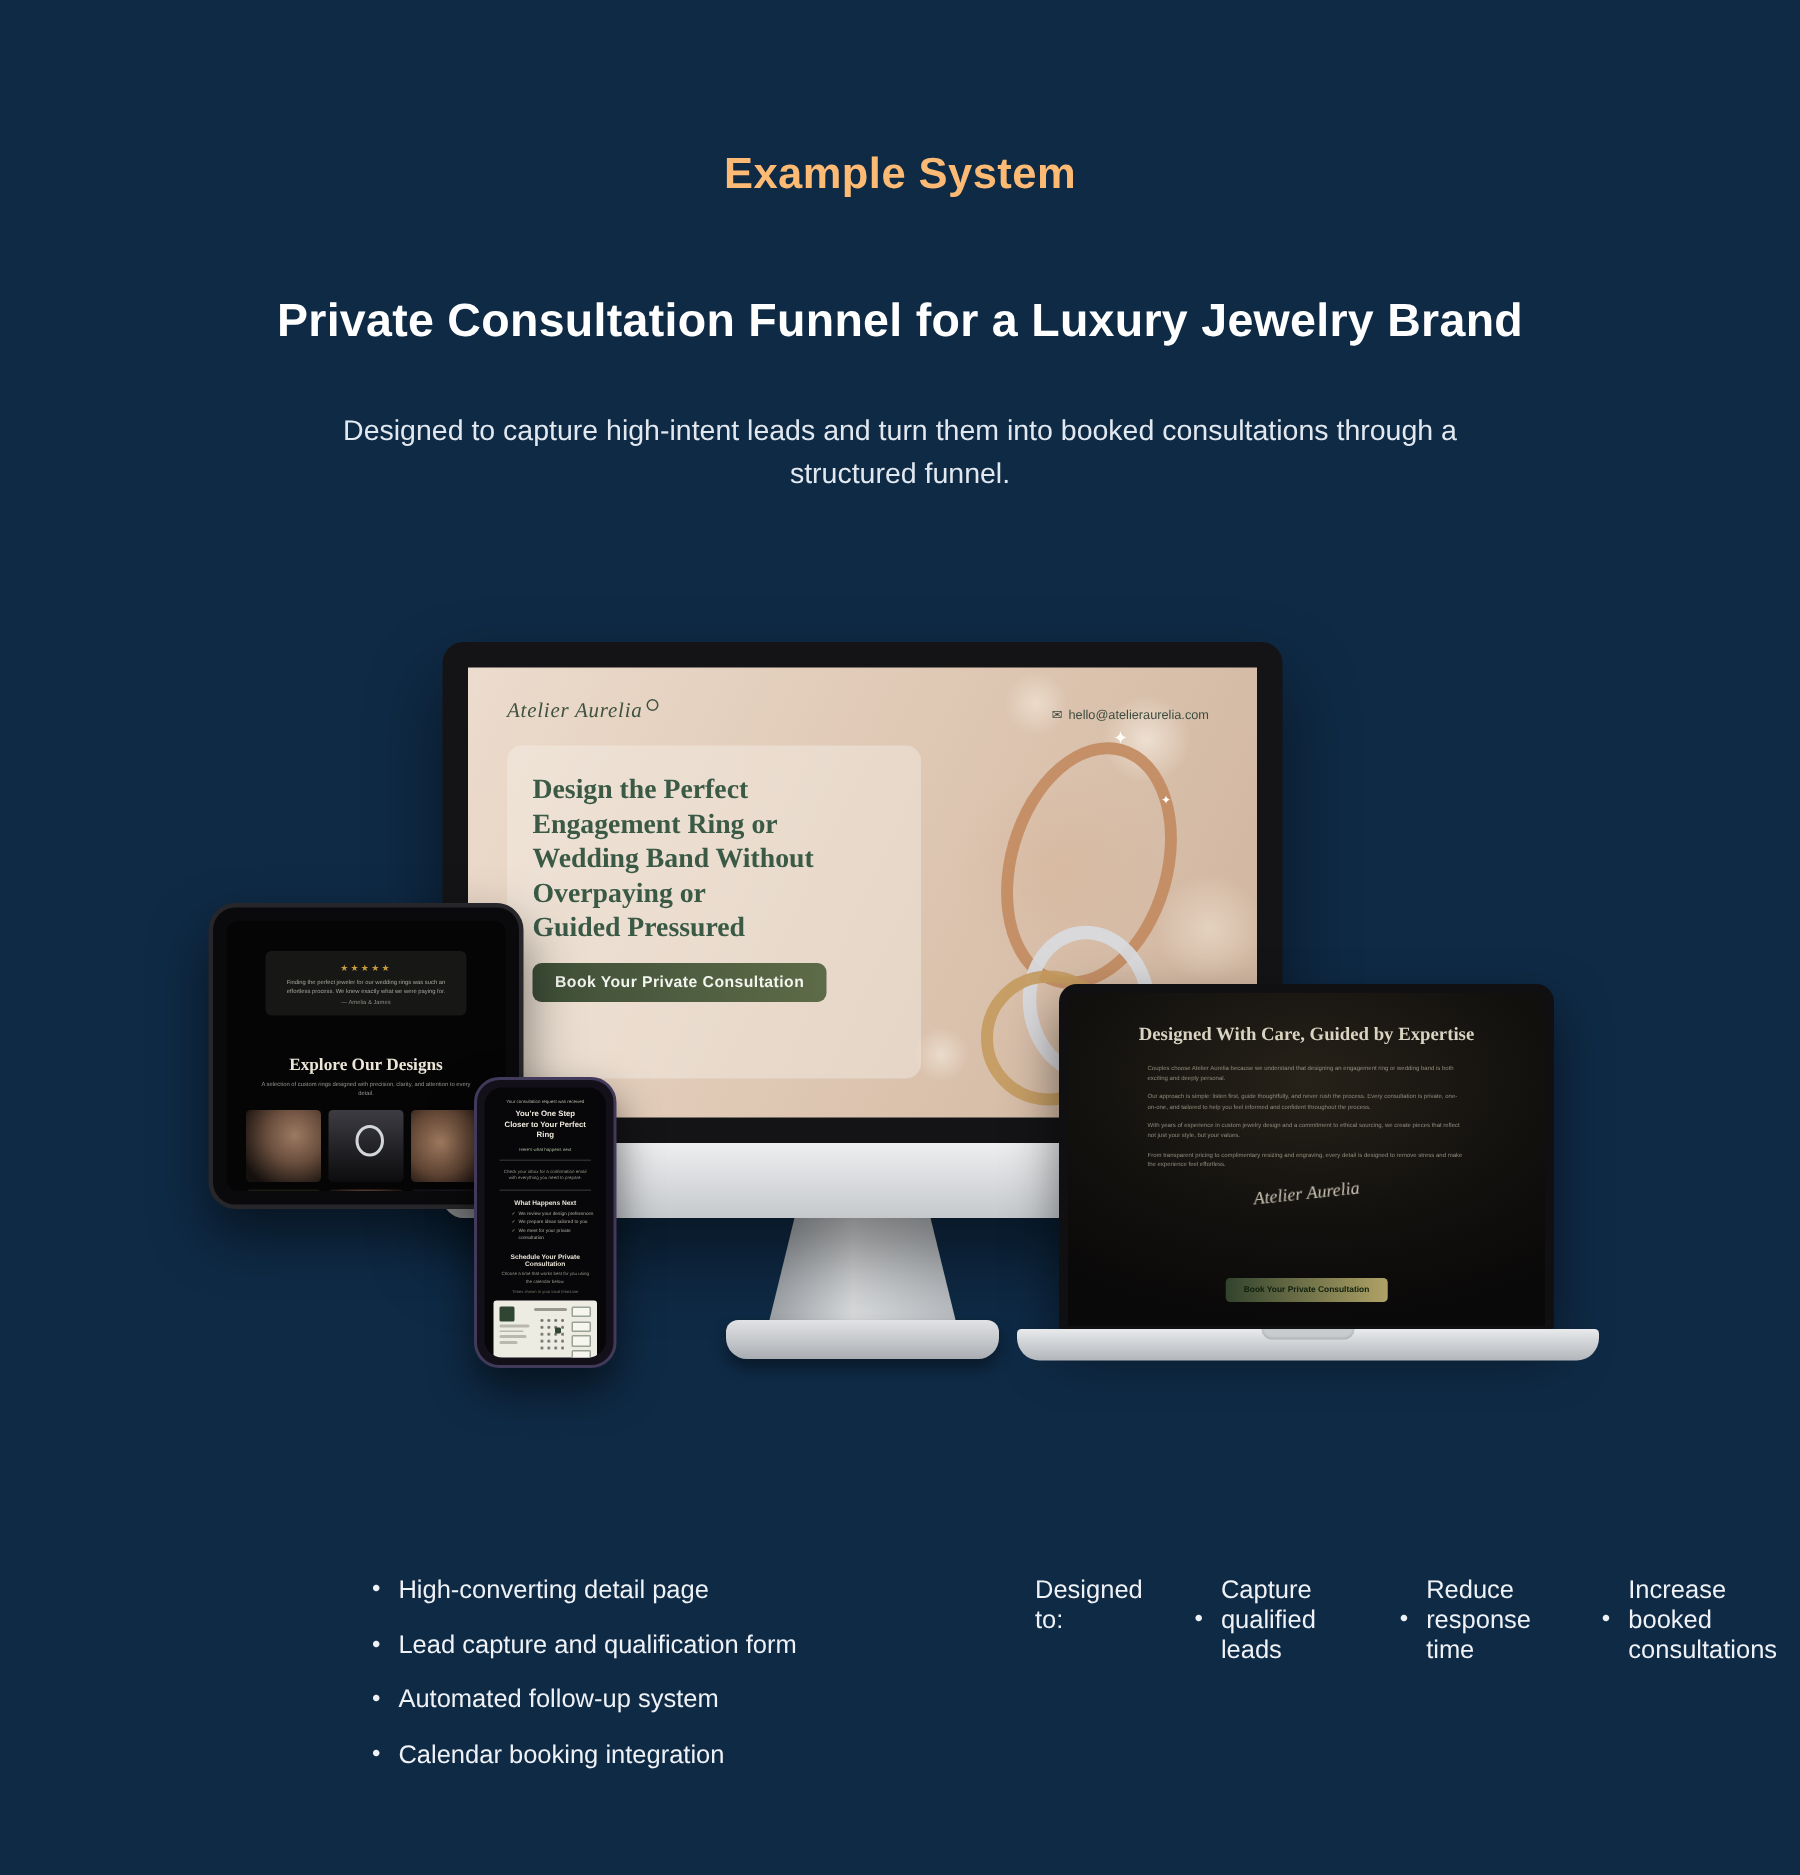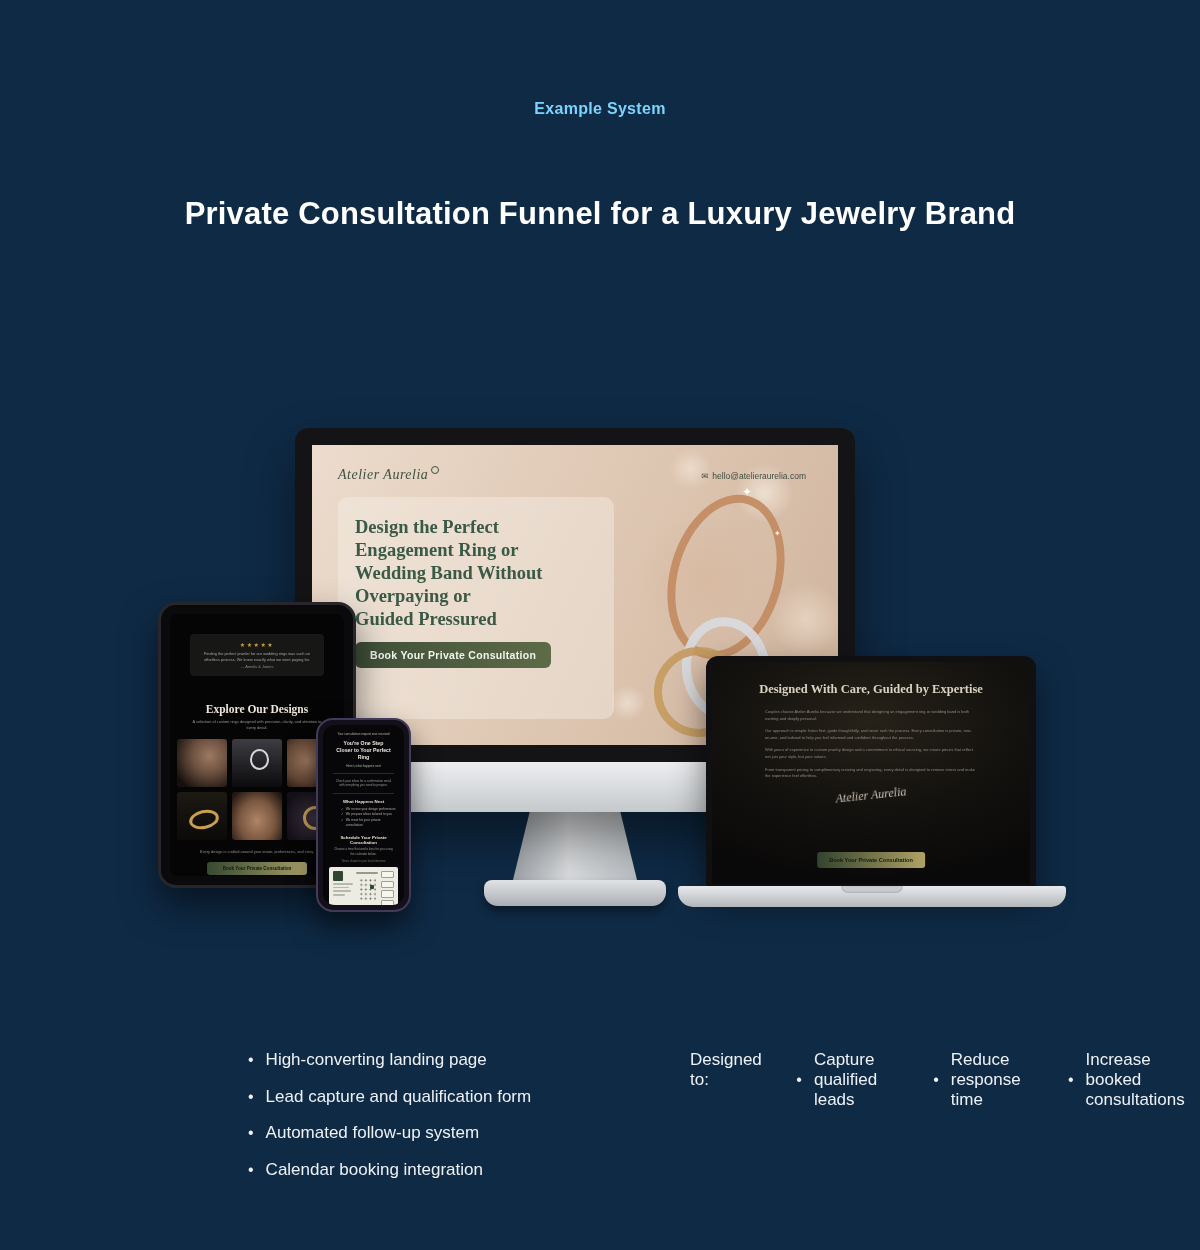--- a/index.html
+++ b/index.html
@@ -1,21 +1,21 @@
 <!DOCTYPE html>
 <html><head>
 <meta charset="utf-8">
 <style>
   html,body{margin:0;padding:0;background:#0e2843;}
   .canvas{position:relative;width:1200px;height:1250px;background:#0f2a45;overflow:hidden;
           font-family:"Liberation Sans", sans-serif;}
 
   
   .eyebrow{position:absolute;top:100px;left:0;width:1200px;text-align:center;
-           color:#7dd3fc;font-size:16px;font-weight:bold;letter-spacing:.3px;}
+           color:#fdba74;font-size:29px;font-weight:bold;letter-spacing:.3px;}
   .page-title{position:absolute;top:196px;left:0;width:1200px;text-align:center;
            color:#ffffff;font-size:31px;font-weight:bold;letter-spacing:.2px;}
   .page-sub{position:absolute;top:273px;left:210px;width:780px;text-align:center;
            color:#e2e8f0;font-size:19px;line-height:29px;font-weight:400;}
 
   
   .serif{font-family:"Liberation Serif", serif;}
 
   
   .imac{position:absolute;left:295px;top:428px;width:560px;height:384px;z-index:1;}
@@ -55,21 +55,21 @@
   .ring-a{position:absolute;left:46px;top:4px;width:96px;height:152px;border:8px solid #c28a5f;
           border-radius:50%;transform:rotate(16deg);opacity:.9;}
   .ring-b{position:absolute;left:58px;top:128px;width:70px;height:86px;border:9px solid #d9d9dd;
           border-radius:50%;transform:rotate(-8deg);opacity:.95;}
   .ring-c{position:absolute;left:30px;top:158px;width:74px;height:74px;border:8px solid #c49a5e;
           border-radius:50%;opacity:.9;}
   .sparkle{position:absolute;color:#fffdf6;font-size:12px;}
   .sp1{left:118px;top:-4px;} .sp2{left:150px;top:40px;font-size:8px;}
 
   
-  .tablet{position:absolute;left:158px;top:602px;width:198px;height:286px;z-index:2;}
+  .tablet{position:absolute;left:139px;top:602px;width:198px;height:204px;z-index:2;padding-left:12px;}
   .tablet-frame{position:absolute;inset:0;background:#0a0a0c;border-radius:18px;
                 border:3px solid #27272b;box-sizing:border-box;box-shadow:0 18px 36px rgba(0,0,0,.5);}
   .tablet-screen{position:absolute;left:9px;top:9px;right:9px;bottom:9px;background:#050505;
                  border-radius:8px;overflow:hidden;}
   .t-quote{width:118px;margin:20px auto 0;background:#171715;border-radius:4px;
            padding:7px 8px;text-align:center;}
   .t-stars{color:#c79c3f;font-size:6px;letter-spacing:1.5px;}
   .t-quote-text{color:#a6a49e;font-size:3.9px;line-height:5.6px;margin-top:3px;}
   .t-attr{color:#8c8a84;font-size:3.9px;margin-top:2px;}
   .t-heading{color:#ece6d8;font-size:11.5px;text-align:center;margin-top:27px;font-weight:bold;}
@@ -151,20 +151,21 @@
   .feat-label{color:#eef1f6;font-size:17px;line-height:20px;}
   .feat-right .feat-item{margin-left:18px;}
 </style>
 </head>
 <body>
 
 <div class="canvas">
 
   <div class="eyebrow">Example System</div>
   <div class="page-title">Private Consultation Funnel for a Luxury Jewelry Brand</div>
+  <div class="page-sub">Designed to capture high-intent leads and turn them into booked consultations through a structured funnel.</div>
 
   <div class="imac">
     <div class="imac-frame">
       <div class="imac-screen">
         <div class="imac-logo">
           <span>Atelier Aurelia</span>
           <span class="ring-glyph"></span>
         </div>
         <div class="imac-email">
           <span>✉</span>
@@ -289,21 +290,21 @@
             <div class="slot"></div>
             <div class="slot"></div>
 
           </div>
         </div>
       </div>
     </div>
   </div>
 
   <div class="feat-left">
-    <div class="feat-item">High-converting landing page</div>
+    <div class="feat-item">High-converting detail page</div>
     <div class="feat-item">Lead capture and qualification form</div>
     <div class="feat-item">Automated follow-up system</div>
     <div class="feat-item">Calendar booking integration</div>
   </div>
   <div class="feat-right">
     <div class="feat-label">Designed to:</div>
     <div class="feat-item">Capture qualified leads</div>
     <div class="feat-item">Reduce response time</div>
     <div class="feat-item">Increase booked consultations</div>
   </div>

